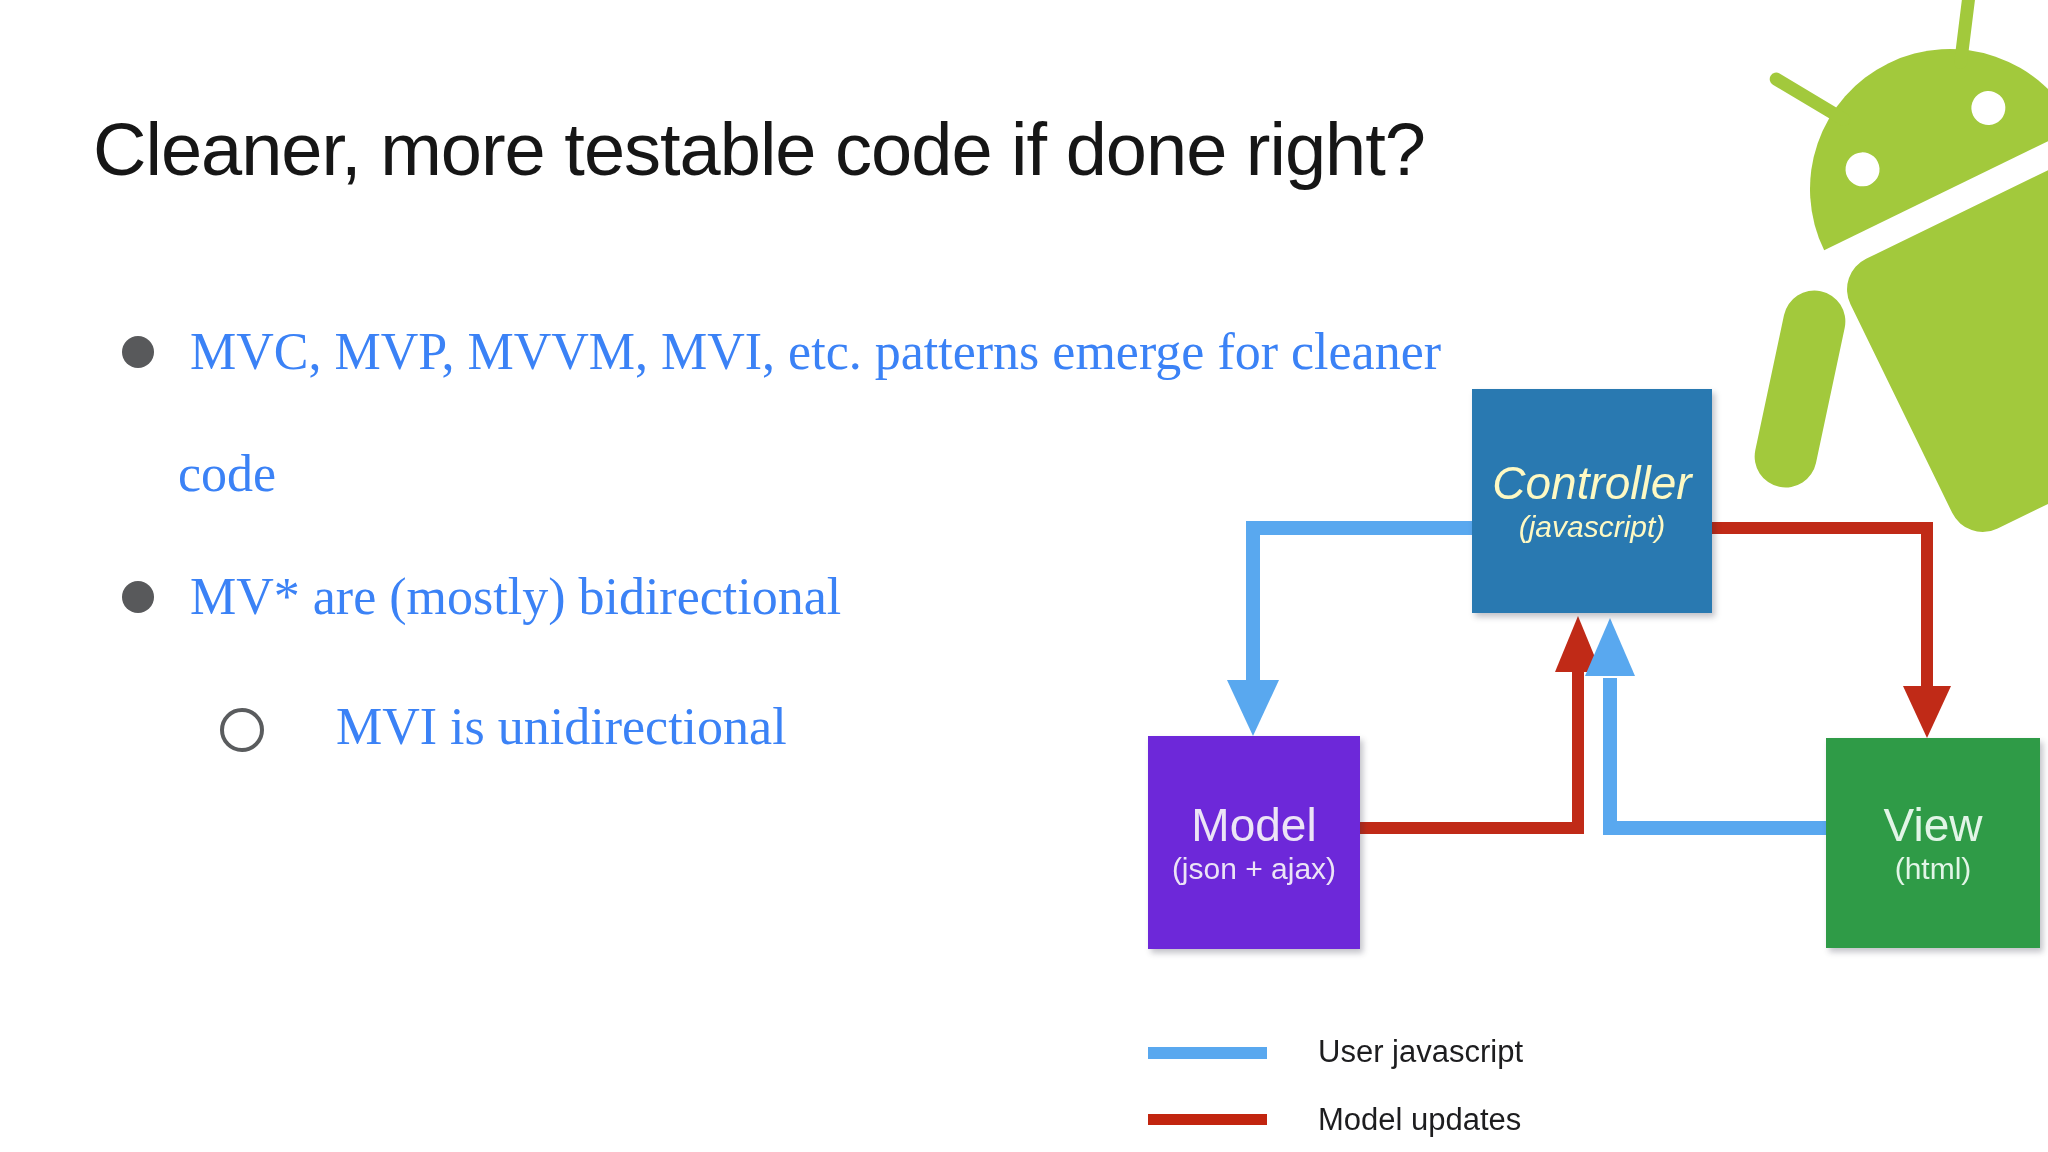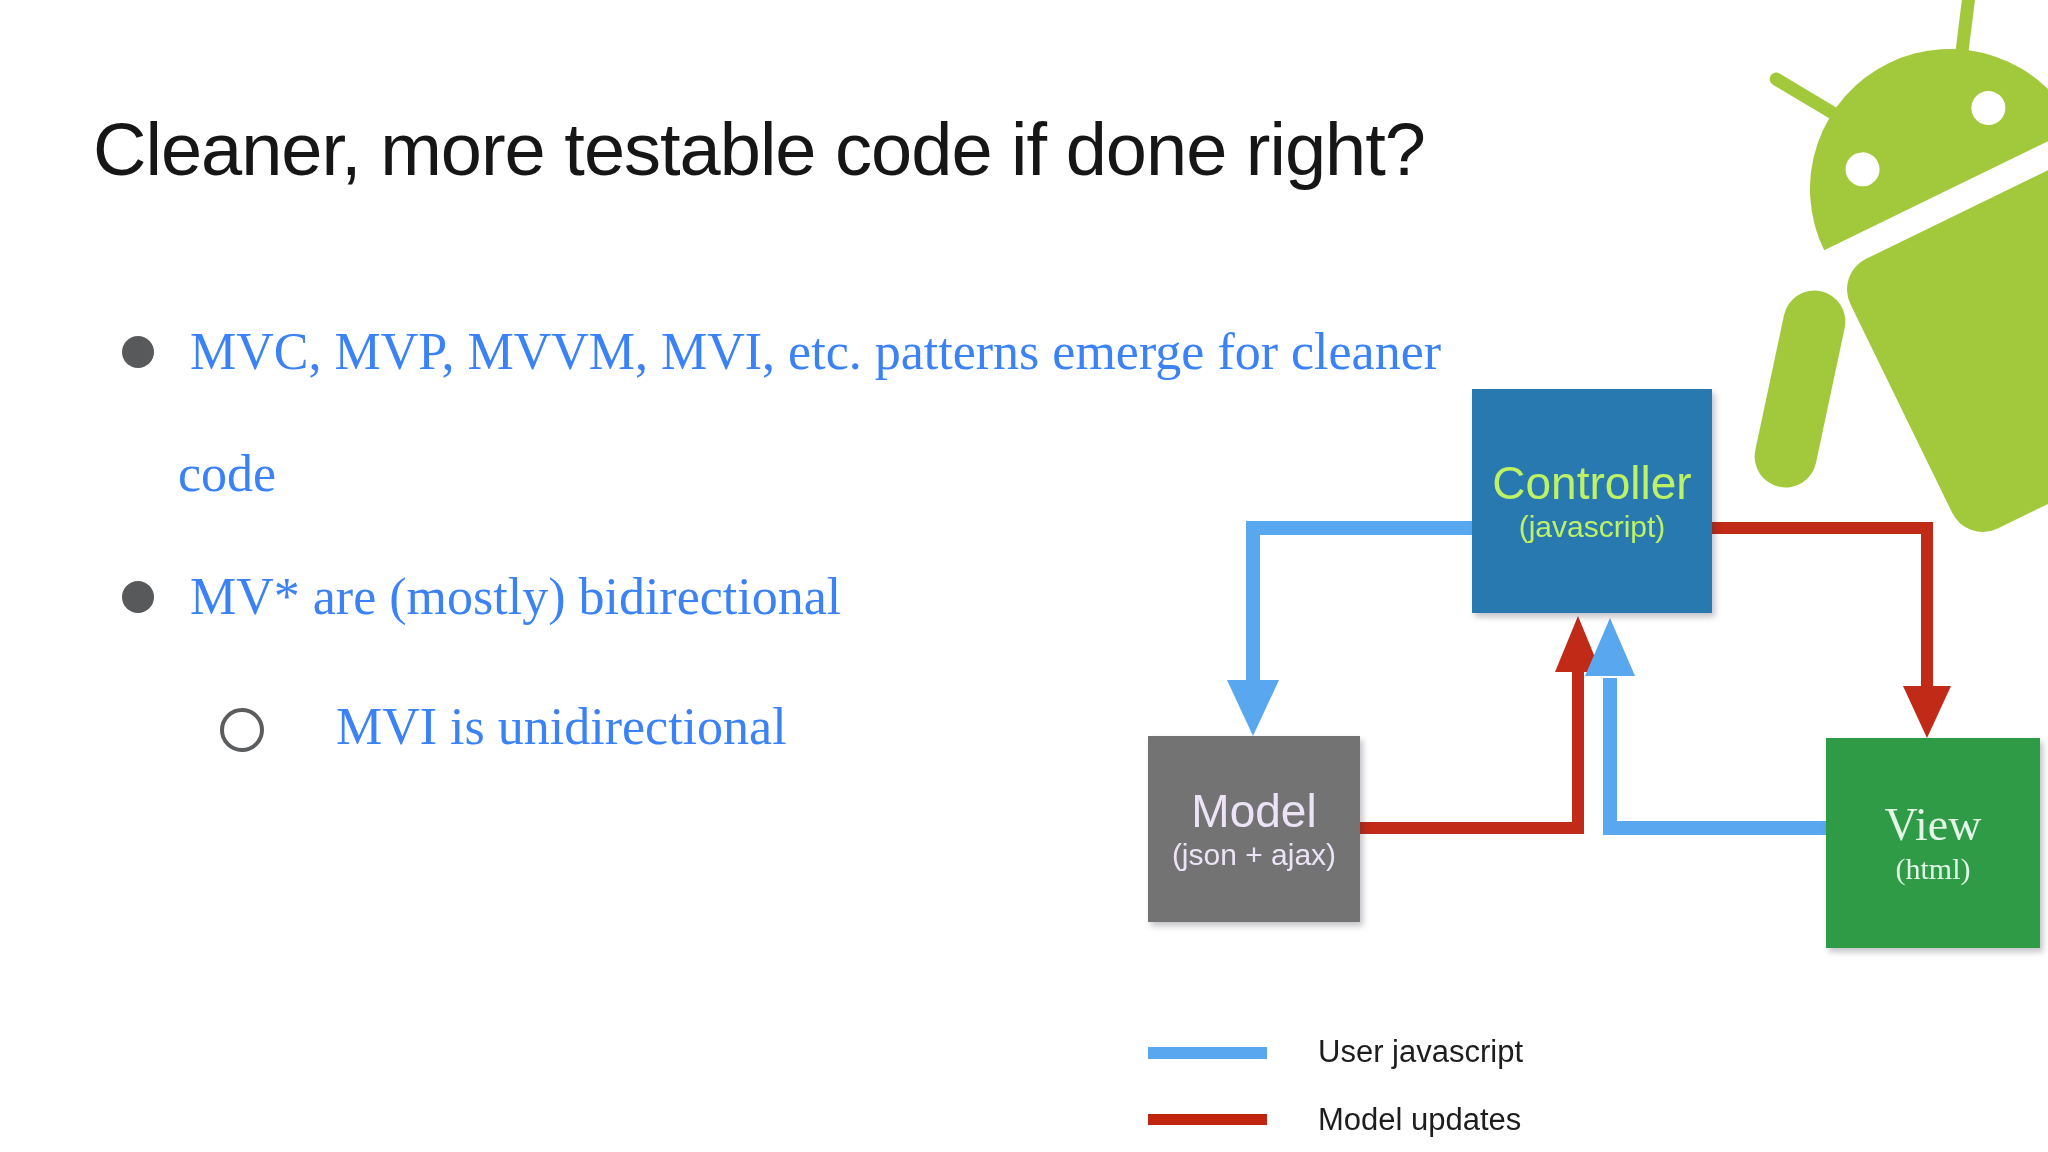--- a/index.html
+++ b/index.html
@@ -32,24 +32,24 @@
   }
   
   .node{
     display:flex;flex-direction:column;align-items:center;justify-content:center;
     text-align:center;z-index:2;
     box-shadow:3px 4px 6px rgba(40,40,60,0.28);
   }
   .node .node-label{font-size:46px;line-height:52px;}
   .node .node-sublabel{font-size:30px;line-height:36px;}
   .node-controller{left:1472px;top:389px;width:240px;height:224px;background:#2979b1;}
-  .node-controller .node-label,.node-controller .node-sublabel{color:#bef264;}
-  .node-model{left:1148px;top:736px;width:212px;height:186px;background:#737373;}
+  .node-controller .node-label,.node-controller .node-sublabel{color:#fef9c3;font-style:italic;}
+  .node-model{left:1148px;top:736px;width:212px;height:213px;background:#6d28d9;}
   .node-model .node-label,.node-model .node-sublabel{color:#ece4f6;}
-  .node-view{left:1826px;top:738px;width:214px;height:210px;background:#2f9b47;font-family:Liberation Serif, serif;}
+  .node-view{left:1826px;top:738px;width:214px;height:210px;background:#2f9b47;}
   .node-view .node-label,.node-view .node-sublabel{color:#e2f5e7;}
   
   .seg{z-index:2;}
   .seg.blue{background:#59a8ef;}
   .seg.red{background:#c02a17;}
   .arrowhead{width:0;height:0;z-index:2;}
   .ah-down-blue{border-left:26px solid transparent;border-right:26px solid transparent;border-top:56px solid #59a8ef;}
   .ah-down-red{border-left:24px solid transparent;border-right:24px solid transparent;border-top:52px solid #c02a17;}
   .ah-up-red{border-left:23px solid transparent;border-right:23px solid transparent;border-bottom:56px solid #c02a17;}
   .ah-up-blue{border-left:25px solid transparent;border-right:25px solid transparent;border-bottom:58px solid #59a8ef;}

